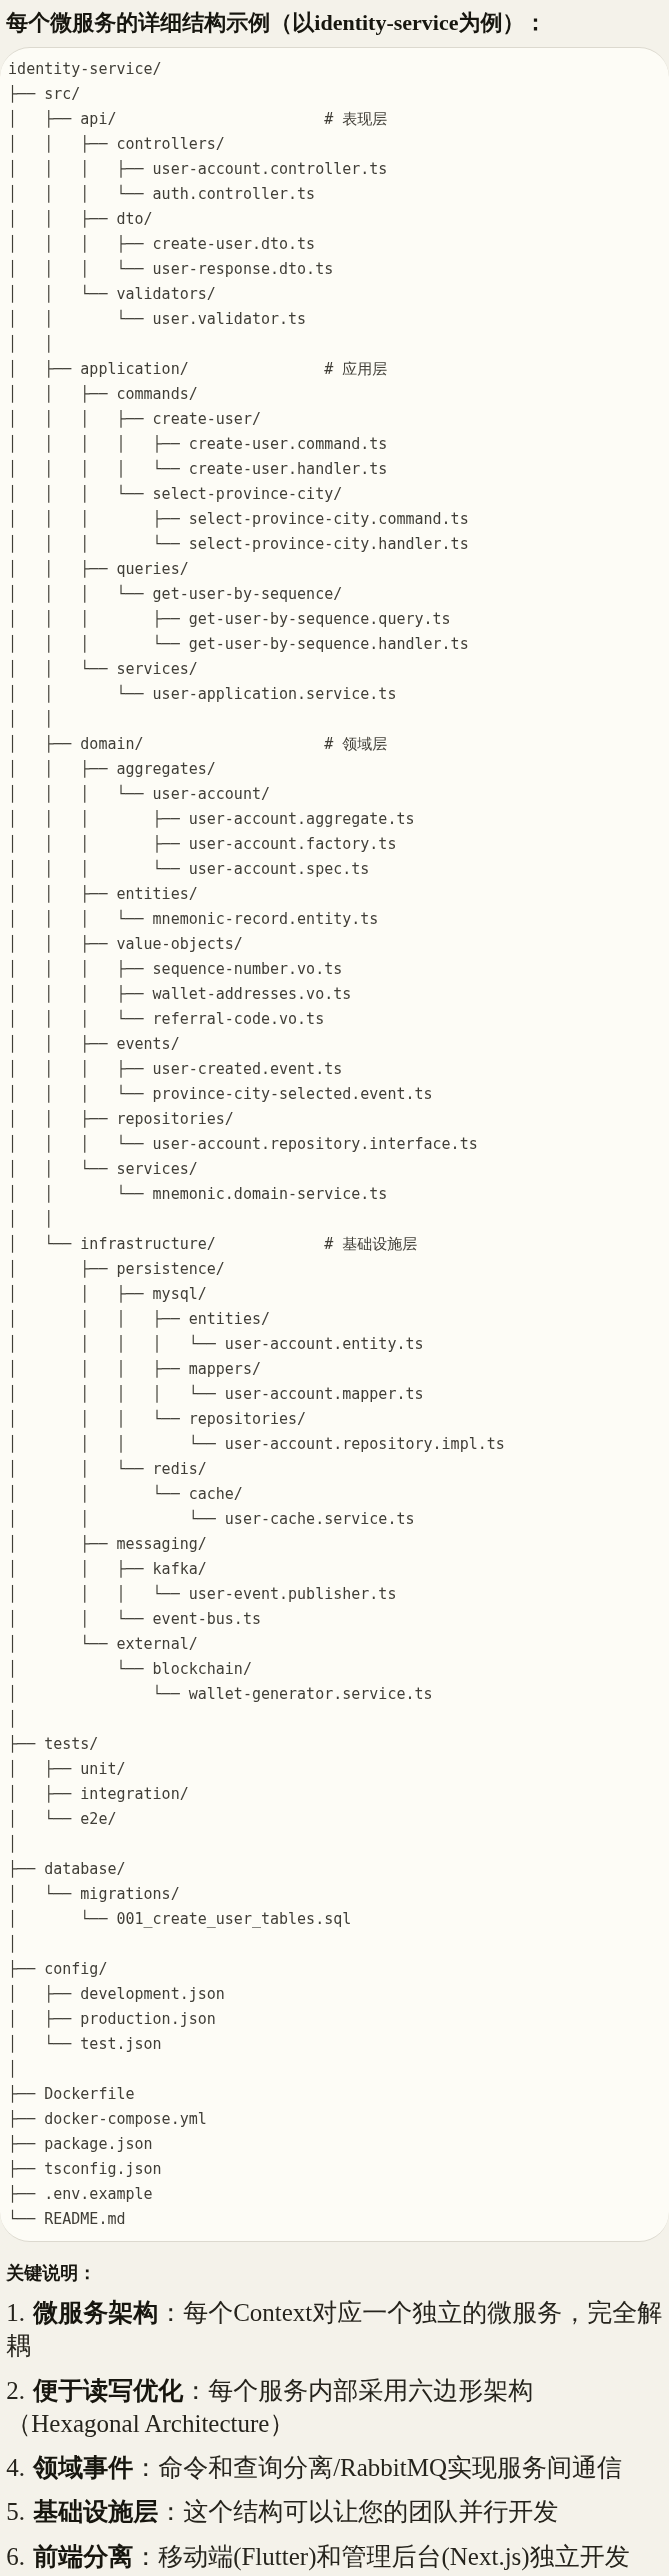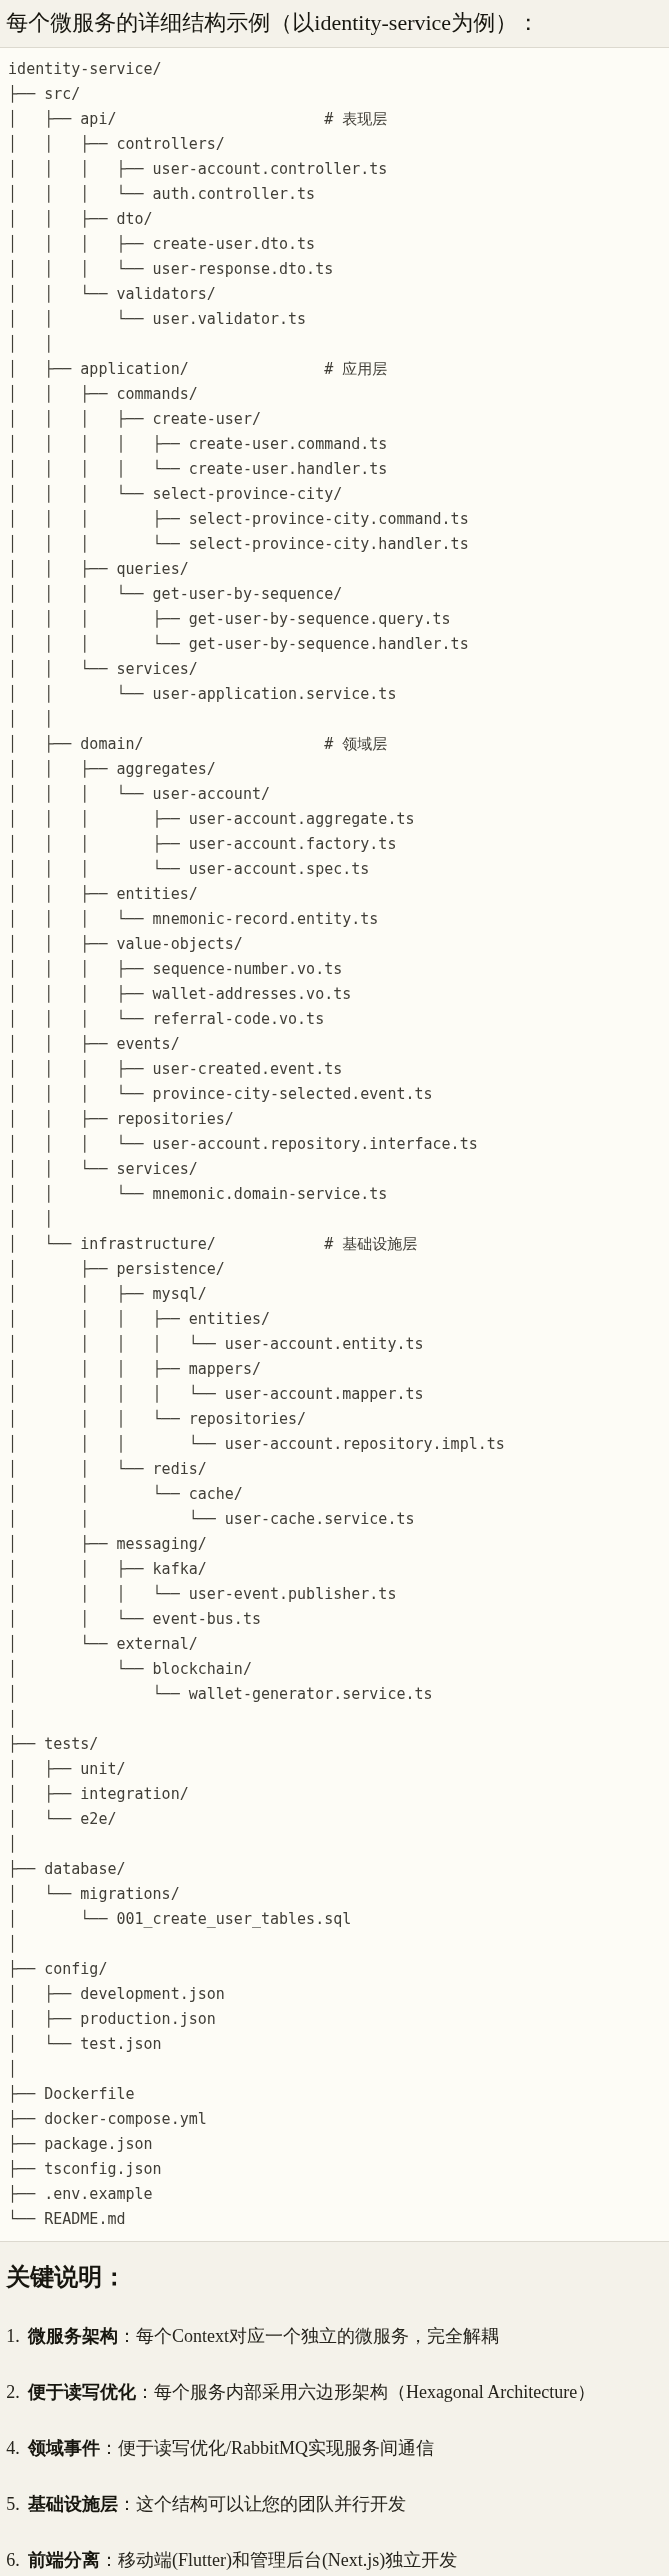--- a/index.html
+++ b/index.html
@@ -11,49 +11,50 @@
     width: 669px;
     box-sizing: border-box;
     padding: 7.5px 6.3px 22.5px 6.3px;
     font-family: "Liberation Serif", "DejaVu Serif", serif;
     color: #26241d;
   }
   .page-title {
     margin: 0 0 10px 0;
     font-size: 22px;
     line-height: 1.35;
-    font-weight: normal;
+    font-weight: bold;
     color: #17160f;
   }
   .code-block {
     margin: 8px -6.3px;
     background: #fdfcf6;
     border-top: 0.6px solid #dcd9cf;
     border-bottom: 0.6px solid #dcd9cf;
     padding: 8.8px 0 8.8px 8.1px;
     overflow: hidden;
+    border-radius: 30px;
   }
   .code-block pre {
     margin: 0;
     font-family: "DejaVu Sans Mono", "Liberation Mono", monospace;
     font-size: 15px;
     line-height: 25px;
     color: #403e37;
     white-space: pre;
   }
   .notes-heading {
     margin: 20px 0 0 0;
-    font-size: 24px;
+    font-size: 18px;
     line-height: 1.3;
     font-weight: bold;
     color: #17160f;
   }
   .note-item {
-    margin-top: 32px;
-    font-size: 18px;
+    margin-top: 11px;
+    font-size: 25px;
     line-height: 1.33;
     color: #26241d;
   }
   .note-item .num {
     display: inline-block;
     margin-right: 8.1px;
   }
   .note-item strong {
     color: #17160f;
   }
@@ -159,21 +160,21 @@
 ├── tsconfig.json
 ├── .env.example
 └── README.md</pre>
   </div>
 
   <h3 class="notes-heading">关键说明：</h3>
 
   <div class="notes" id="notes-list">
       <div class="note-item"><span class="num">1.</span><strong>微服务架构</strong><span>：每个Context对应一个独立的微服务，完全解耦</span></div>
       <div class="note-item"><span class="num">2.</span><strong>便于读写优化</strong><span>：每个服务内部采用六边形架构（Hexagonal Architecture）</span></div>
-      <div class="note-item"><span class="num">4.</span><strong>领域事件</strong><span>：便于读写优化/RabbitMQ实现服务间通信</span></div>
+      <div class="note-item"><span class="num">4.</span><strong>领域事件</strong><span>：命令和查询分离/RabbitMQ实现服务间通信</span></div>
       <div class="note-item"><span class="num">5.</span><strong>基础设施层</strong><span>：这个结构可以让您的团队并行开发</span></div>
       <div class="note-item"><span class="num">6.</span><strong>前端分离</strong><span>：移动端(Flutter)和管理后台(Next.js)独立开发</span></div>
     </div>
 
   <p class="closing-paragraph">这个结构可以让您的团队并行开发，每个Context可以由不同的小组负责，互不干扰。</p>
 
 </div>
 
 
 </body></html>

